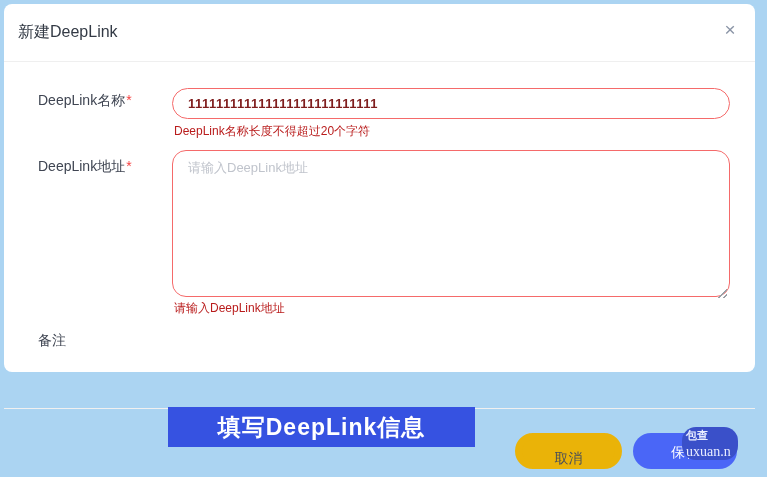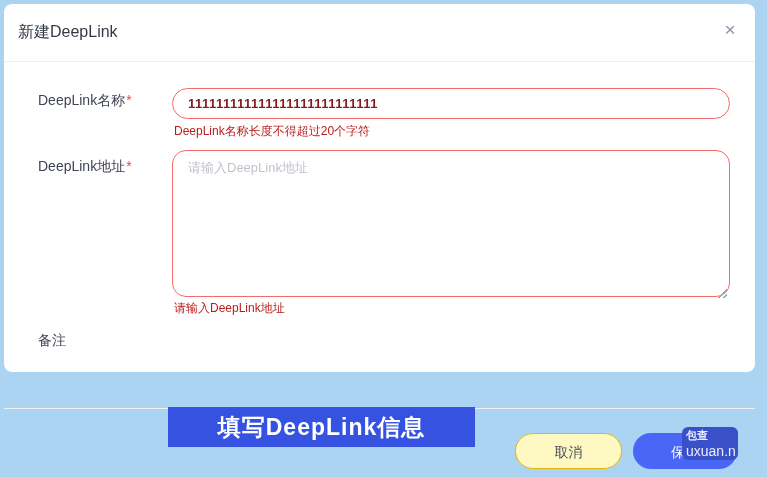--- a/index.html
+++ b/index.html
@@ -68,32 +68,33 @@
   }
   .footer-divider {
     position:absolute; left:0; top:404px; width:751px; height:1px; background:#f0f0f0;
   }
   .btn {
     position:absolute; top:429px; height:36px; border-radius:18px;
     font-size:14px; cursor:pointer; text-align:center; line-height:34px;
     font-family:"Liberation Sans", sans-serif;
   }
   .btn-cancel {
-    left:511px; width:107px; background:#fef9c3;
-    border:1px solid #eab308; color:#4a4f59;
+    left:511px; width:107px; background:#eab308;
+    border:7px solid #eab308; color:#4a4f59;
   }
   .btn-save {
     left:629px; width:104px; background:#4a66f7;
     border:none; color:#ffffff; line-height:36px;
   }
   .watermark {
     position:absolute; left:678px; top:423px; width:56px; height:33px;
     background:#3a50c9; color:#e9edff; z-index:4; overflow:hidden;
     font-size:10px; line-height:1.25; padding:2px 0 0 4px; white-space:nowrap;
-    border-radius:6px;
+    border-radius:14px;
+    font-family:Liberation Serif, serif;
   }
   .watermark .wm1 { font-size:11px; font-weight:bold; }
   .watermark .wm2 { font-size:14px; }
 </style>
 </head>
 <body>
 
 <div class="modal">
 
   <div class="dialog-title">新建DeepLink</div>

